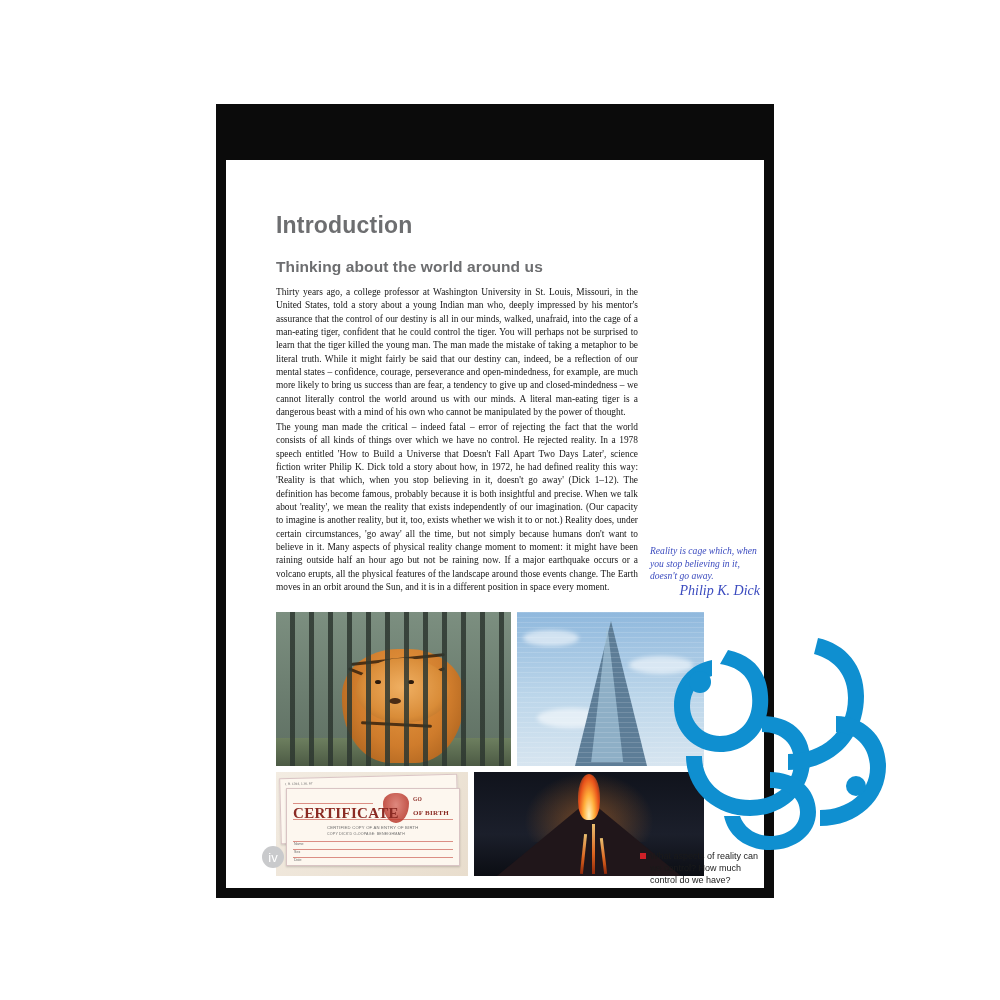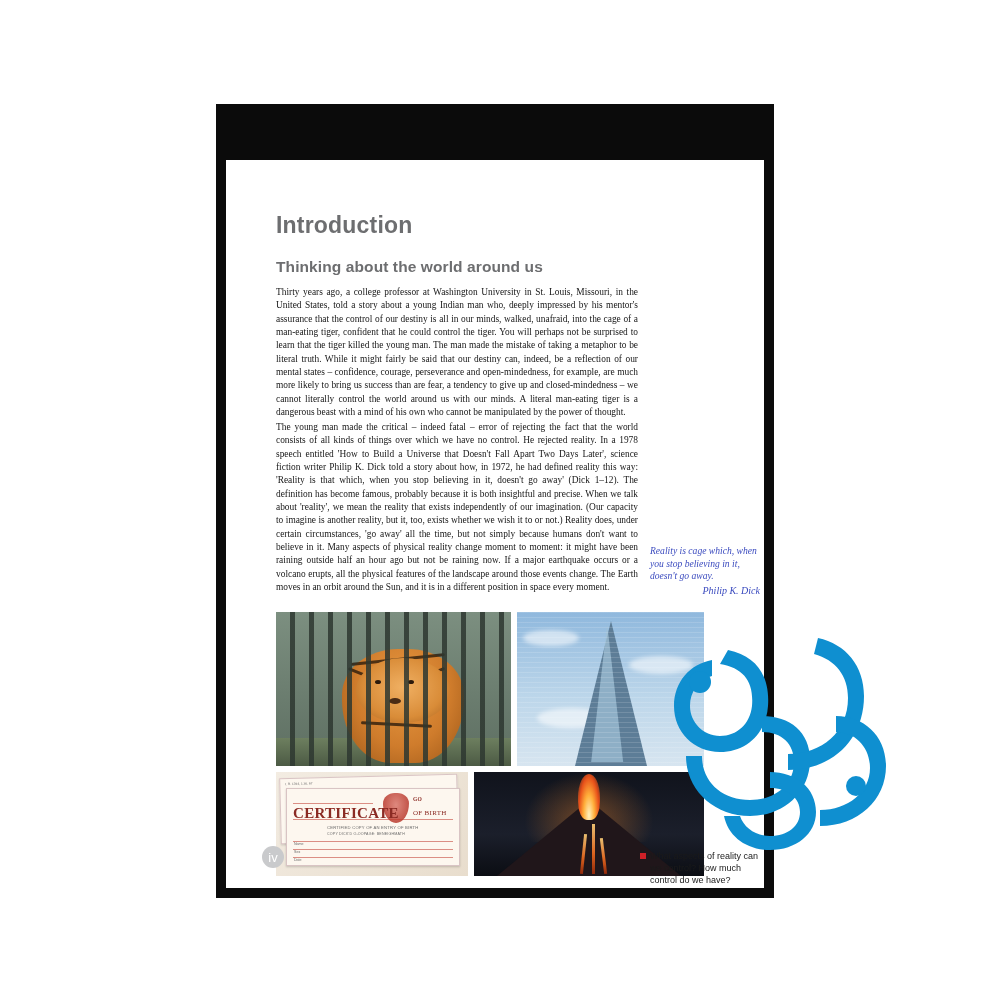--- a/index.html
+++ b/index.html
@@ -87,21 +87,21 @@
     width: 110px;
     font-family: "Liberation Serif", serif;
     font-style: italic;
     font-size: 9.6px;
     line-height: 12.6px;
     color: #3b4bbf;
   }
   .pullquote .attrib {
     display: block;
     text-align: right;
-    font-size: 10px;
+    font-size: 14px;
     margin-top: 2px;
     color: #3b4bbf;
   }
 
   
   .img {
     position: absolute;
     overflow: hidden;
   }
 
@@ -389,21 +389,21 @@
 
       <div class="img" id="img-certificate">
         <div class="cert-card" style="left:4px;top:4px;width:176px;height:64px;transform:rotate(-1.5deg);">
           <div class="cert-gray-text" style="left:5px;top:3px;font-size:3.2px;">I. R. 1764, 1 36, 67</div>
         </div>
         <div class="cert-card" style="left:10px;top:16px;width:172px;height:76px;">
           <div class="crest" style="left:96px;top:4px;"></div>
           <div class="cert-red-line" style="left:6px;top:14px;width:80px;"></div>
           <div class="cert-text" style="left:6px;top:16px;font-size:15px;font-weight:bold;">CERTIFICATE</div>
           <div class="cert-text" style="left:126px;top:7px;font-size:5.5px;font-weight:bold;">GO</div>
-          <div class="cert-text" style="left:126px;top:20px;font-size:7px;font-weight:normal;">OF BIRTH</div>
+          <div class="cert-text" style="left:126px;top:20px;font-size:7px;font-weight:bold;">OF BIRTH</div>
           <div class="cert-red-line" style="left:6px;top:30px;width:160px;"></div>
           <div class="cert-gray-text" style="left:40px;top:36px;font-size:4.2px;letter-spacing:0.2px;">CERTIFIED COPY OF AN ENTRY OF BIRTH</div>
           <div class="cert-gray-text" style="left:40px;top:43px;font-size:3.6px;letter-spacing:0.2px;">COPY DICK'D O-OOPAGE: BENEIGHMATH</div>
           <div class="cert-red-line" style="left:6px;top:52px;width:160px;"></div>
           <div class="cert-red-line" style="left:6px;top:60px;width:160px;"></div>
           <div class="cert-red-line" style="left:6px;top:68px;width:160px;"></div>
           <div class="cert-gray-text" style="left:7px;top:53px;font-size:3.6px;">Name</div>
           <div class="cert-gray-text" style="left:7px;top:61px;font-size:3.6px;">Sex</div>
           <div class="cert-gray-text" style="left:7px;top:69px;font-size:3.6px;">Date</div>
         </div>

